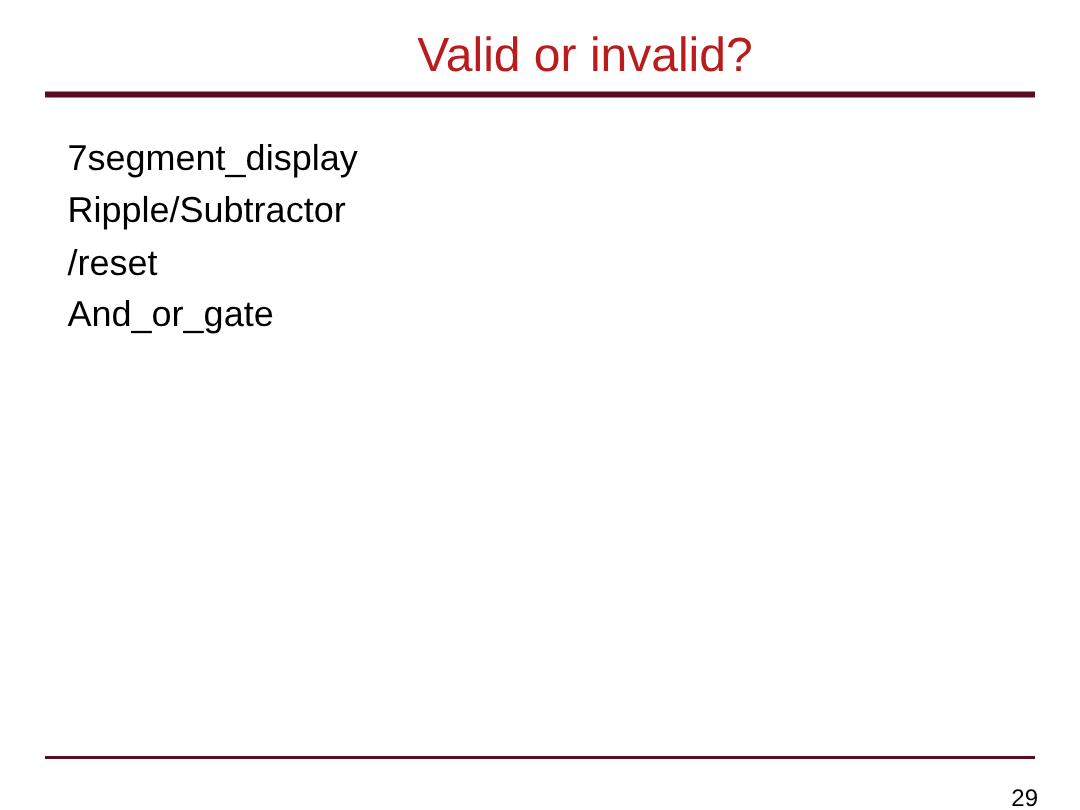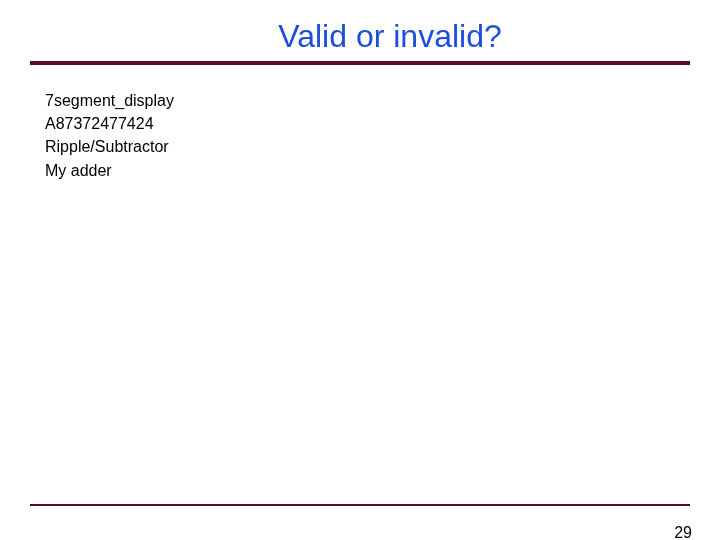--- a/index.html
+++ b/index.html
@@ -13,36 +13,36 @@
   }
   .slide {
     position: relative;
     width: 720px;
     height: 540px;
     box-sizing: border-box;
   }
   .title {
     text-align: center;
     font-size: 32px;
-    color: #1d4ed8;
+    color: #b91c1c;
     margin-top: 18px;
     margin-bottom: 6px;
     font-weight: normal;
     padding-left: 60px;
   }
   .rule-top {
     margin: 0 30px 0 30px;
     border: none;
     border-top: 4px solid #5a0c20;
     height: 0;
   }
   .content {
     margin: 24px 45px 0 45px;
     color: #000;
-    font-size: 16px;
+    font-size: 24px;
     line-height: 1.45;
   }
   .rule-bottom {
     position: absolute;
     left: 30px;
     right: 30px;
     bottom: 44px;
     border: none;
     border-top: 2px solid #5a0c20;
     height: 0;
@@ -56,19 +56,19 @@
   }
 </style>
 </head>
 <body>
 
 <div class="slide">
   <div class="title">Valid or invalid?</div>
   <hr class="rule-top">
   <div class="content">
     <div>7segment_display</div>
-    <div>A87372477424</div>
     <div>Ripple/Subtractor</div>
-    <div>My adder</div>
+    <div>/reset</div>
+    <div>And_or_gate</div>
   </div>
   <hr class="rule-bottom">
   <div class="page-num">29</div>
 </div>
 
 </body></html>

